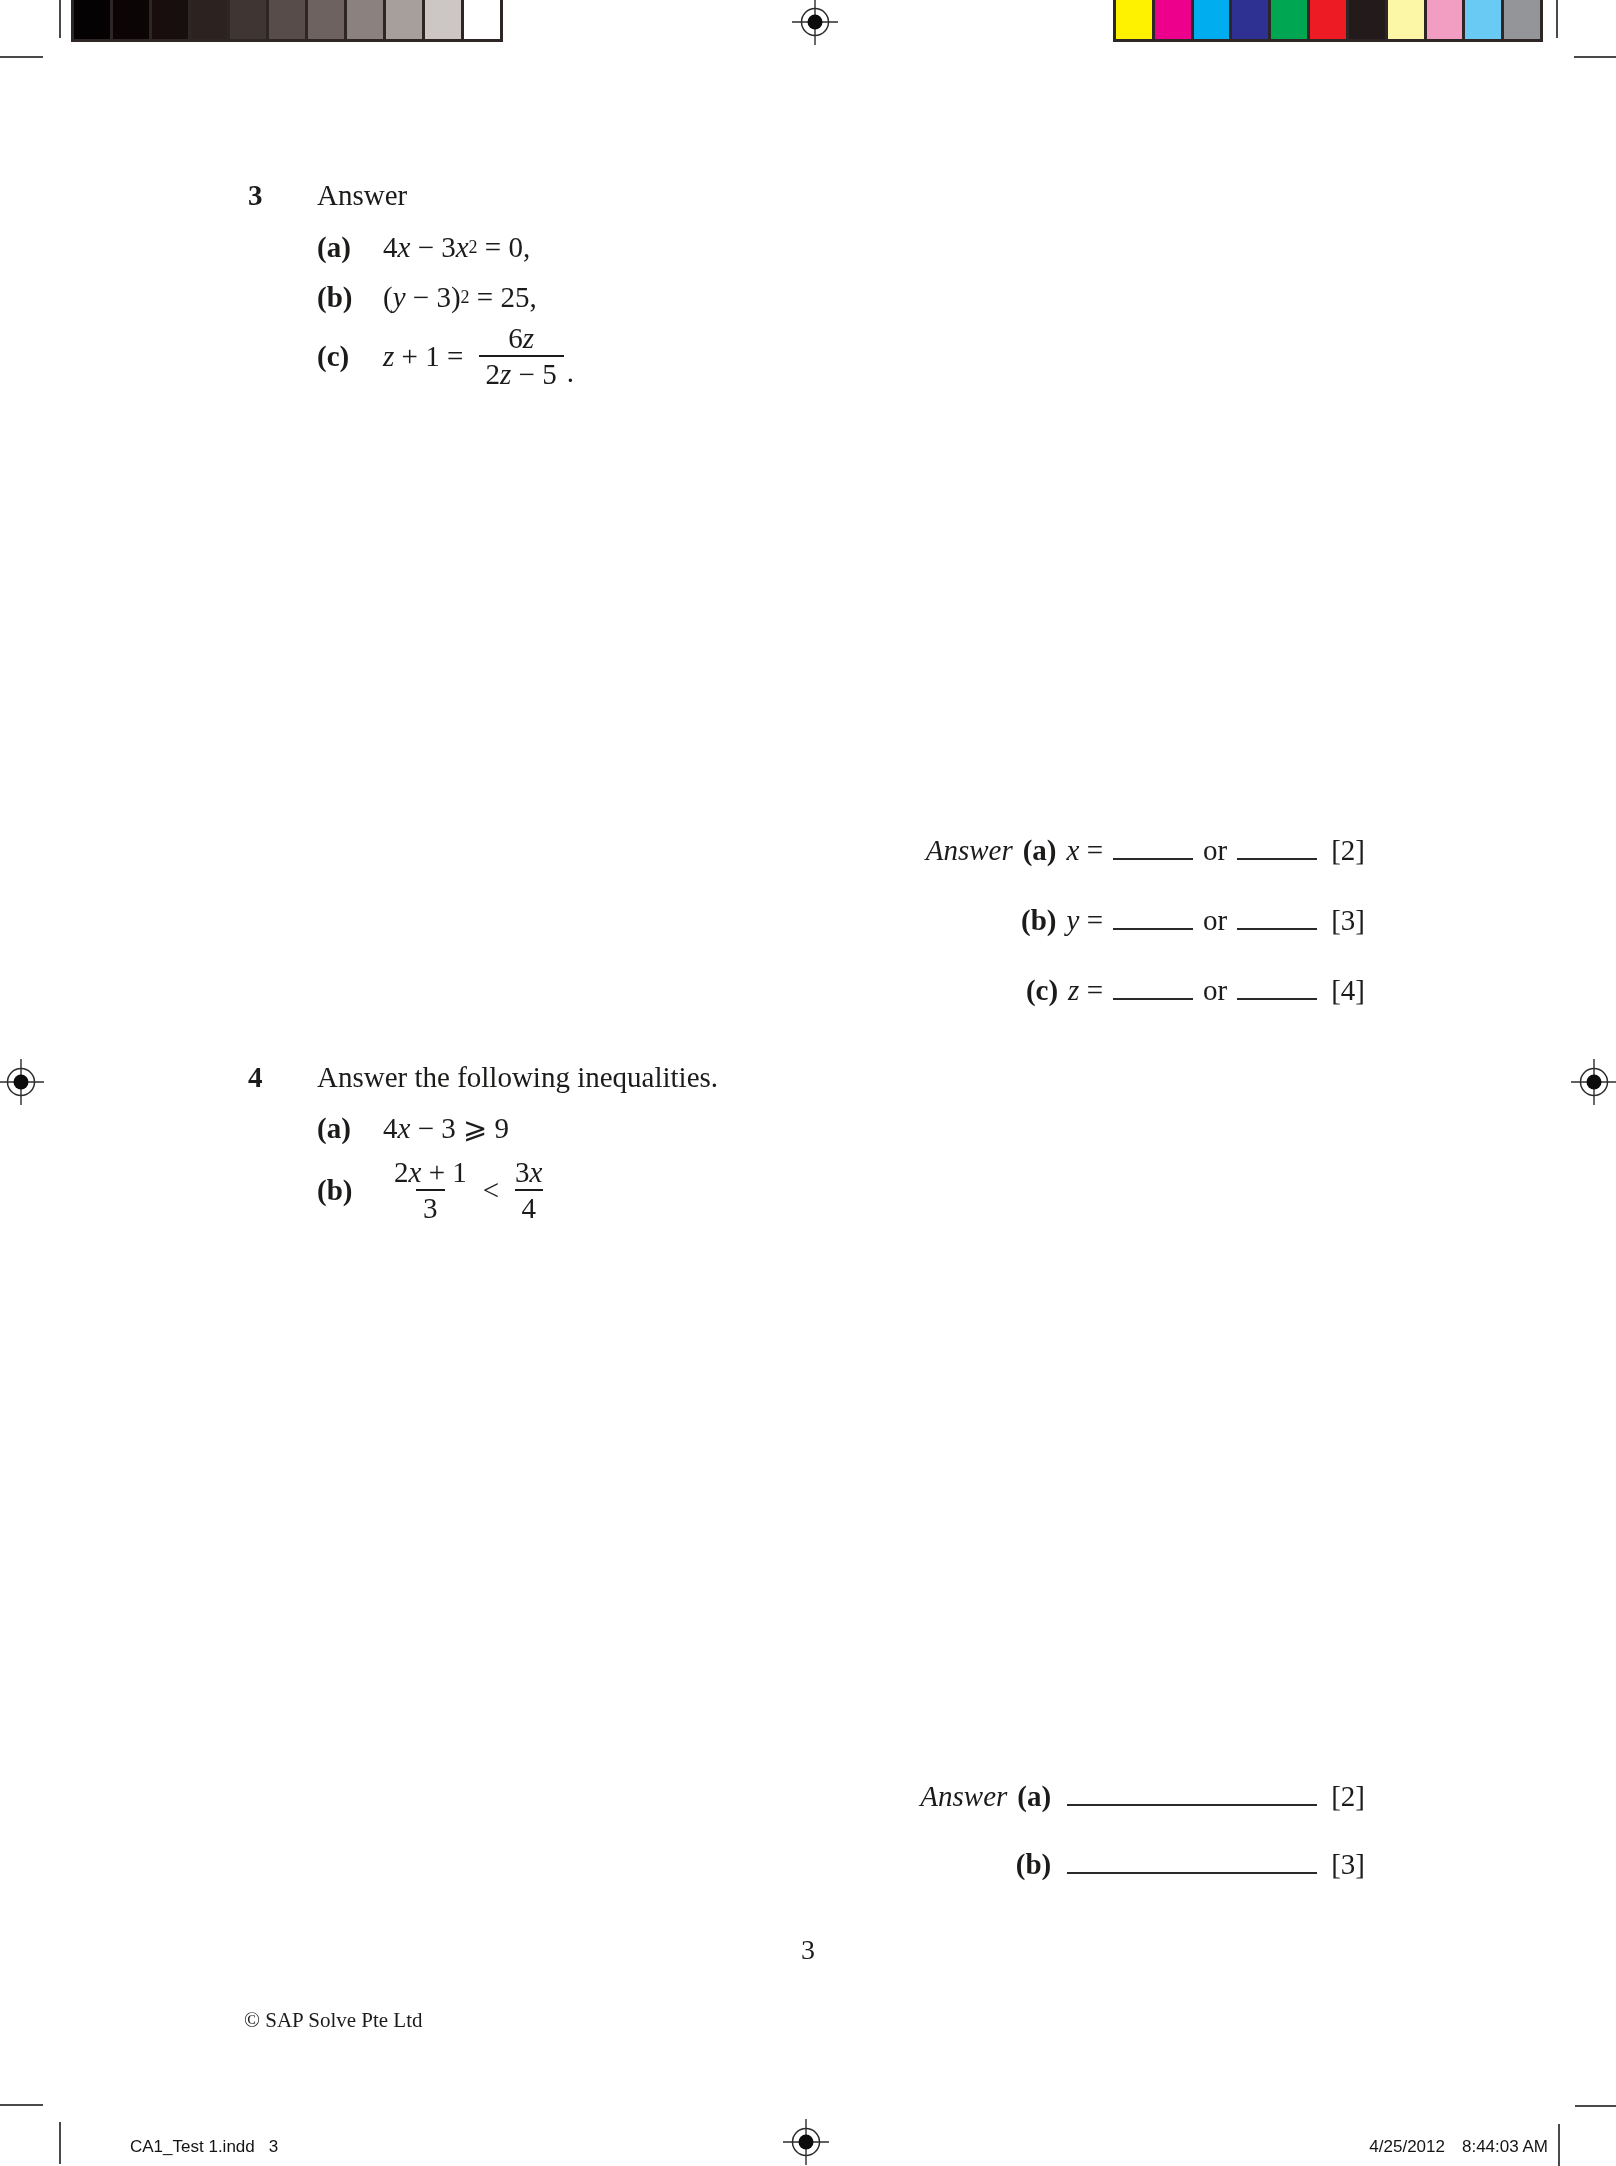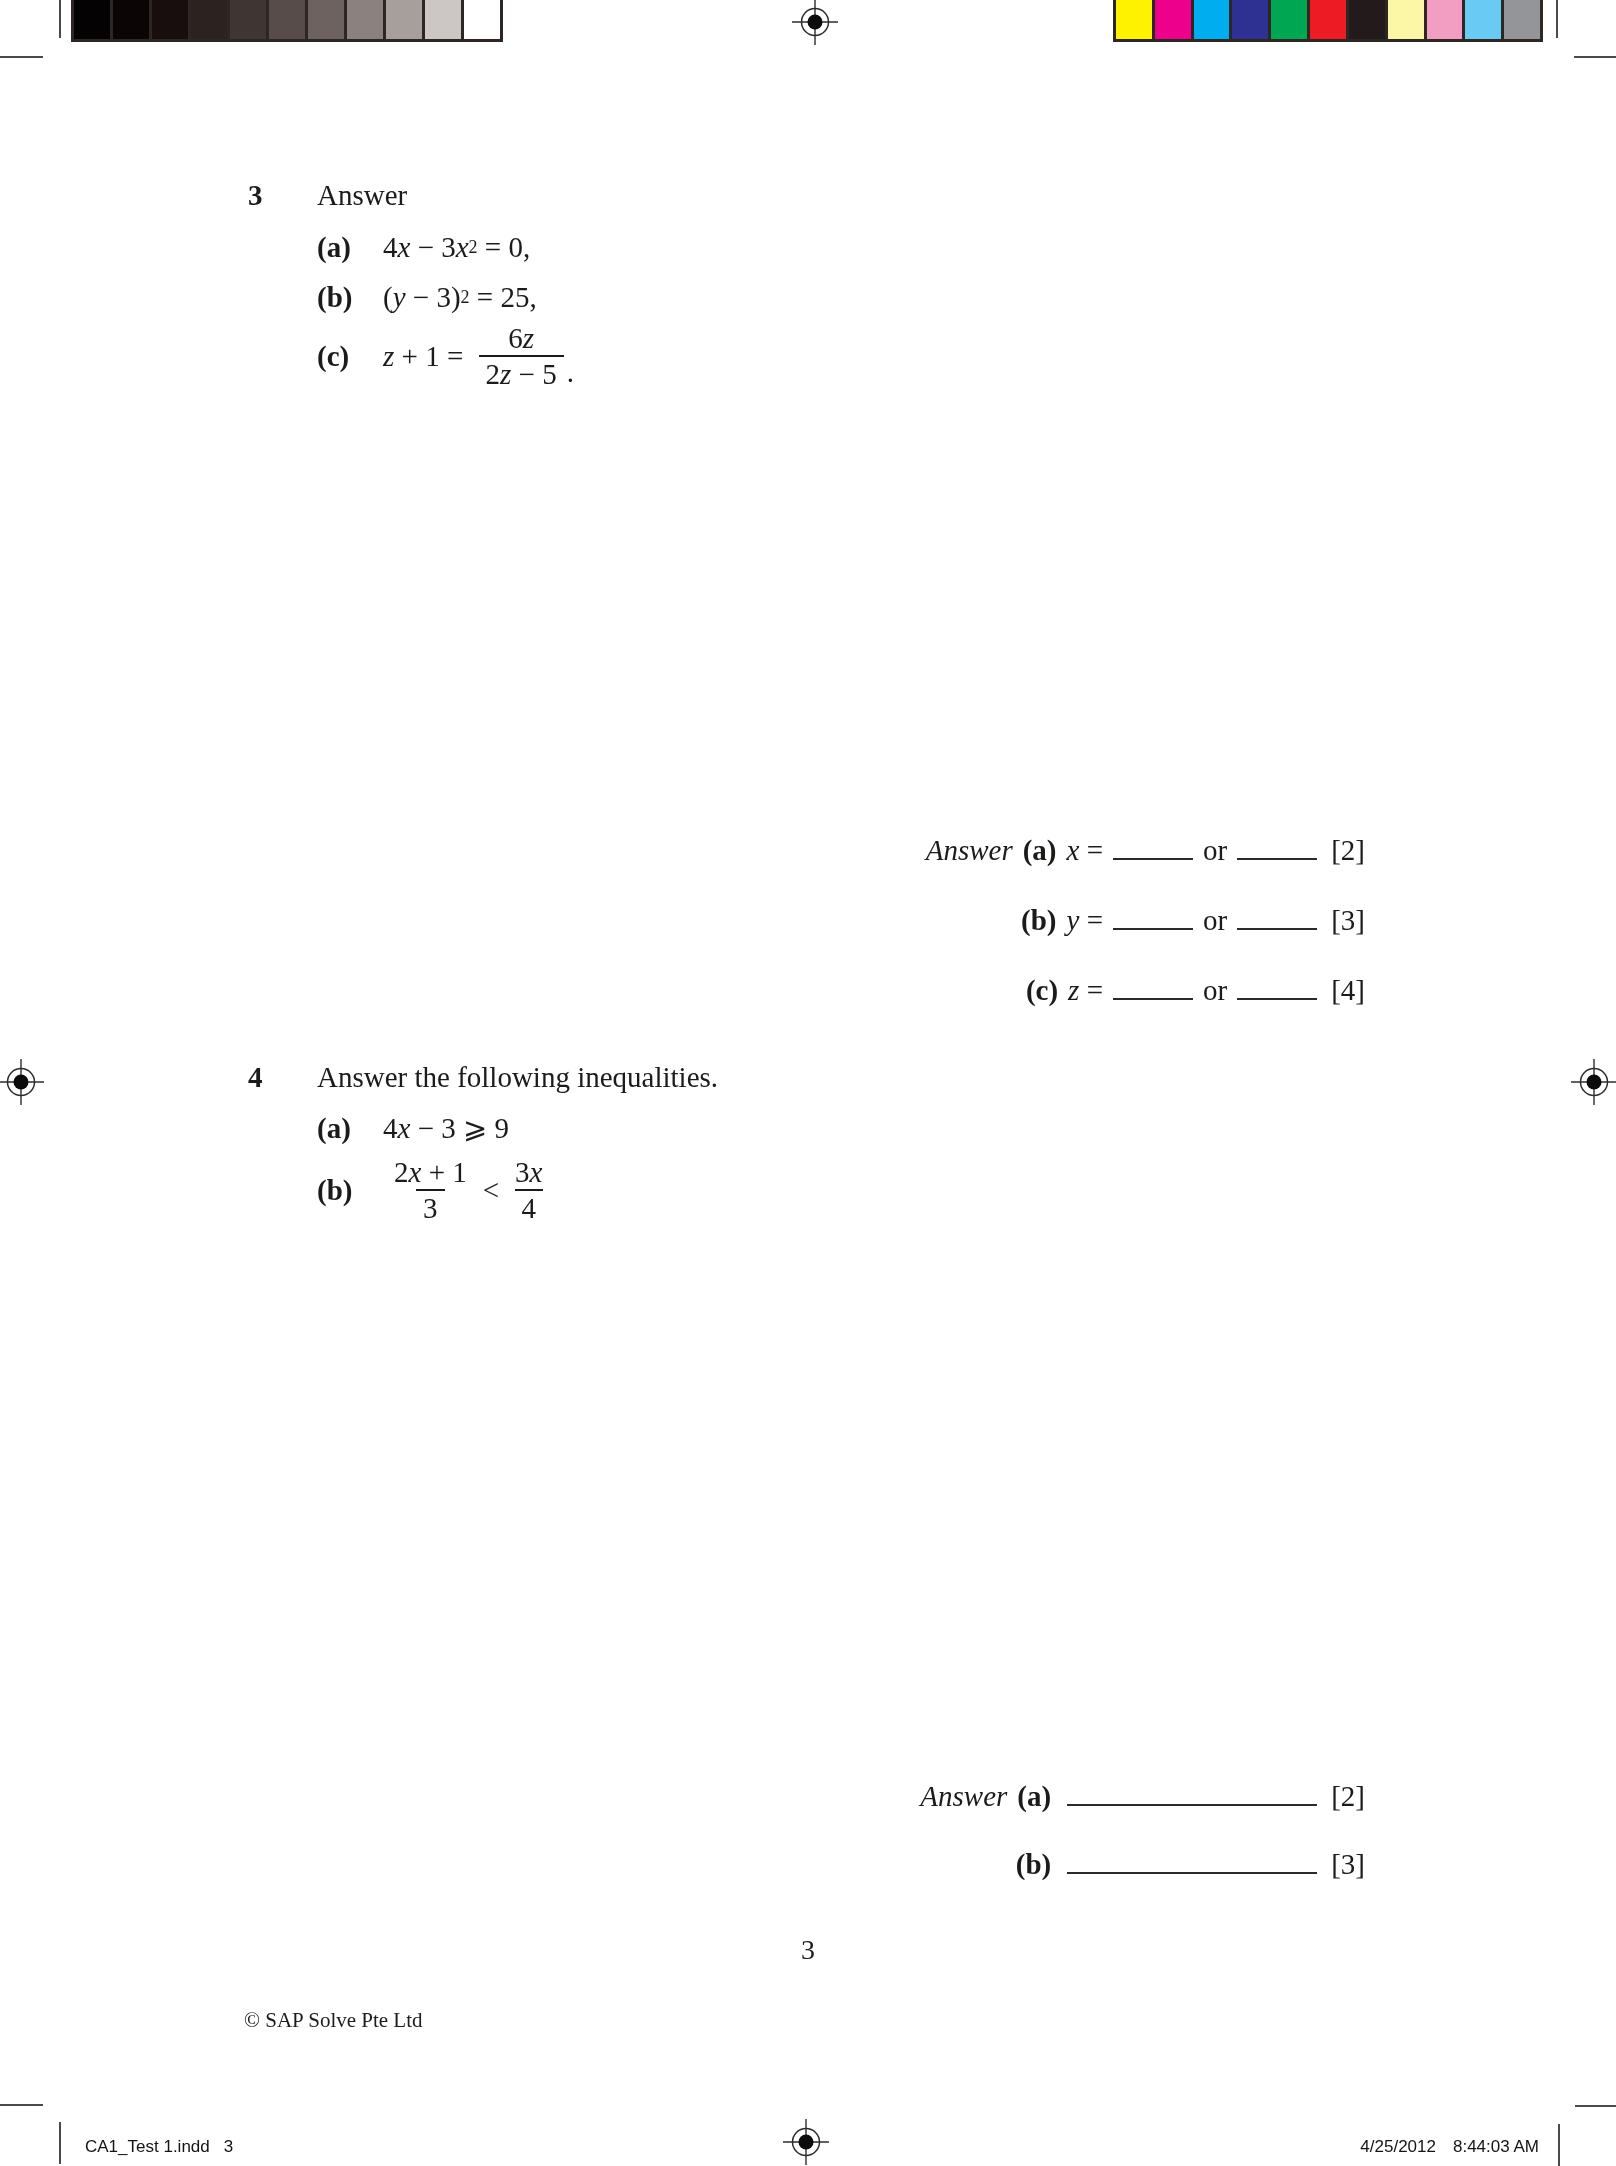--- a/index.html
+++ b/index.html
@@ -45,23 +45,24 @@
   .plabel-inline{font-weight:bold;}
   .blank{display:inline-block;width:80px;height:30px;border-bottom:2.5px solid #2a2a2a;}
   .blank-long{display:inline-block;width:250px;height:30px;border-bottom:2px solid #2a2a2a;margin-left:6px;}
   .marks{margin-left:4px;}
   
   .center-text{position:absolute;left:0;width:100%;text-align:center;font-size:28px;line-height:36px;}
   .copyright{position:absolute;left:244px;top:2006px;font-size:21px;line-height:28px;}
   .print-text{
     position:absolute;font-size:17px;line-height:22px;color:#141414;
     font-family:"Liberation Sans","DejaVu Sans",sans-serif;
+    margin-left:45px;
   }
   .print-left{left:85px;top:2136px;}
-  .print-right{right:77px;top:2136px;text-align:center;}
+  .print-right{right:68px;top:2136px;text-align:center;}
   .gap-sm{margin-left:14px;}
   .gap-md{margin-left:17px;}
 </style>
 </head>
 <body>
 
 <div class="page">
 
   <div class="cal-bar bar-gray">
       <div class="swatch" style="background: rgb(5, 2, 3);"></div>

